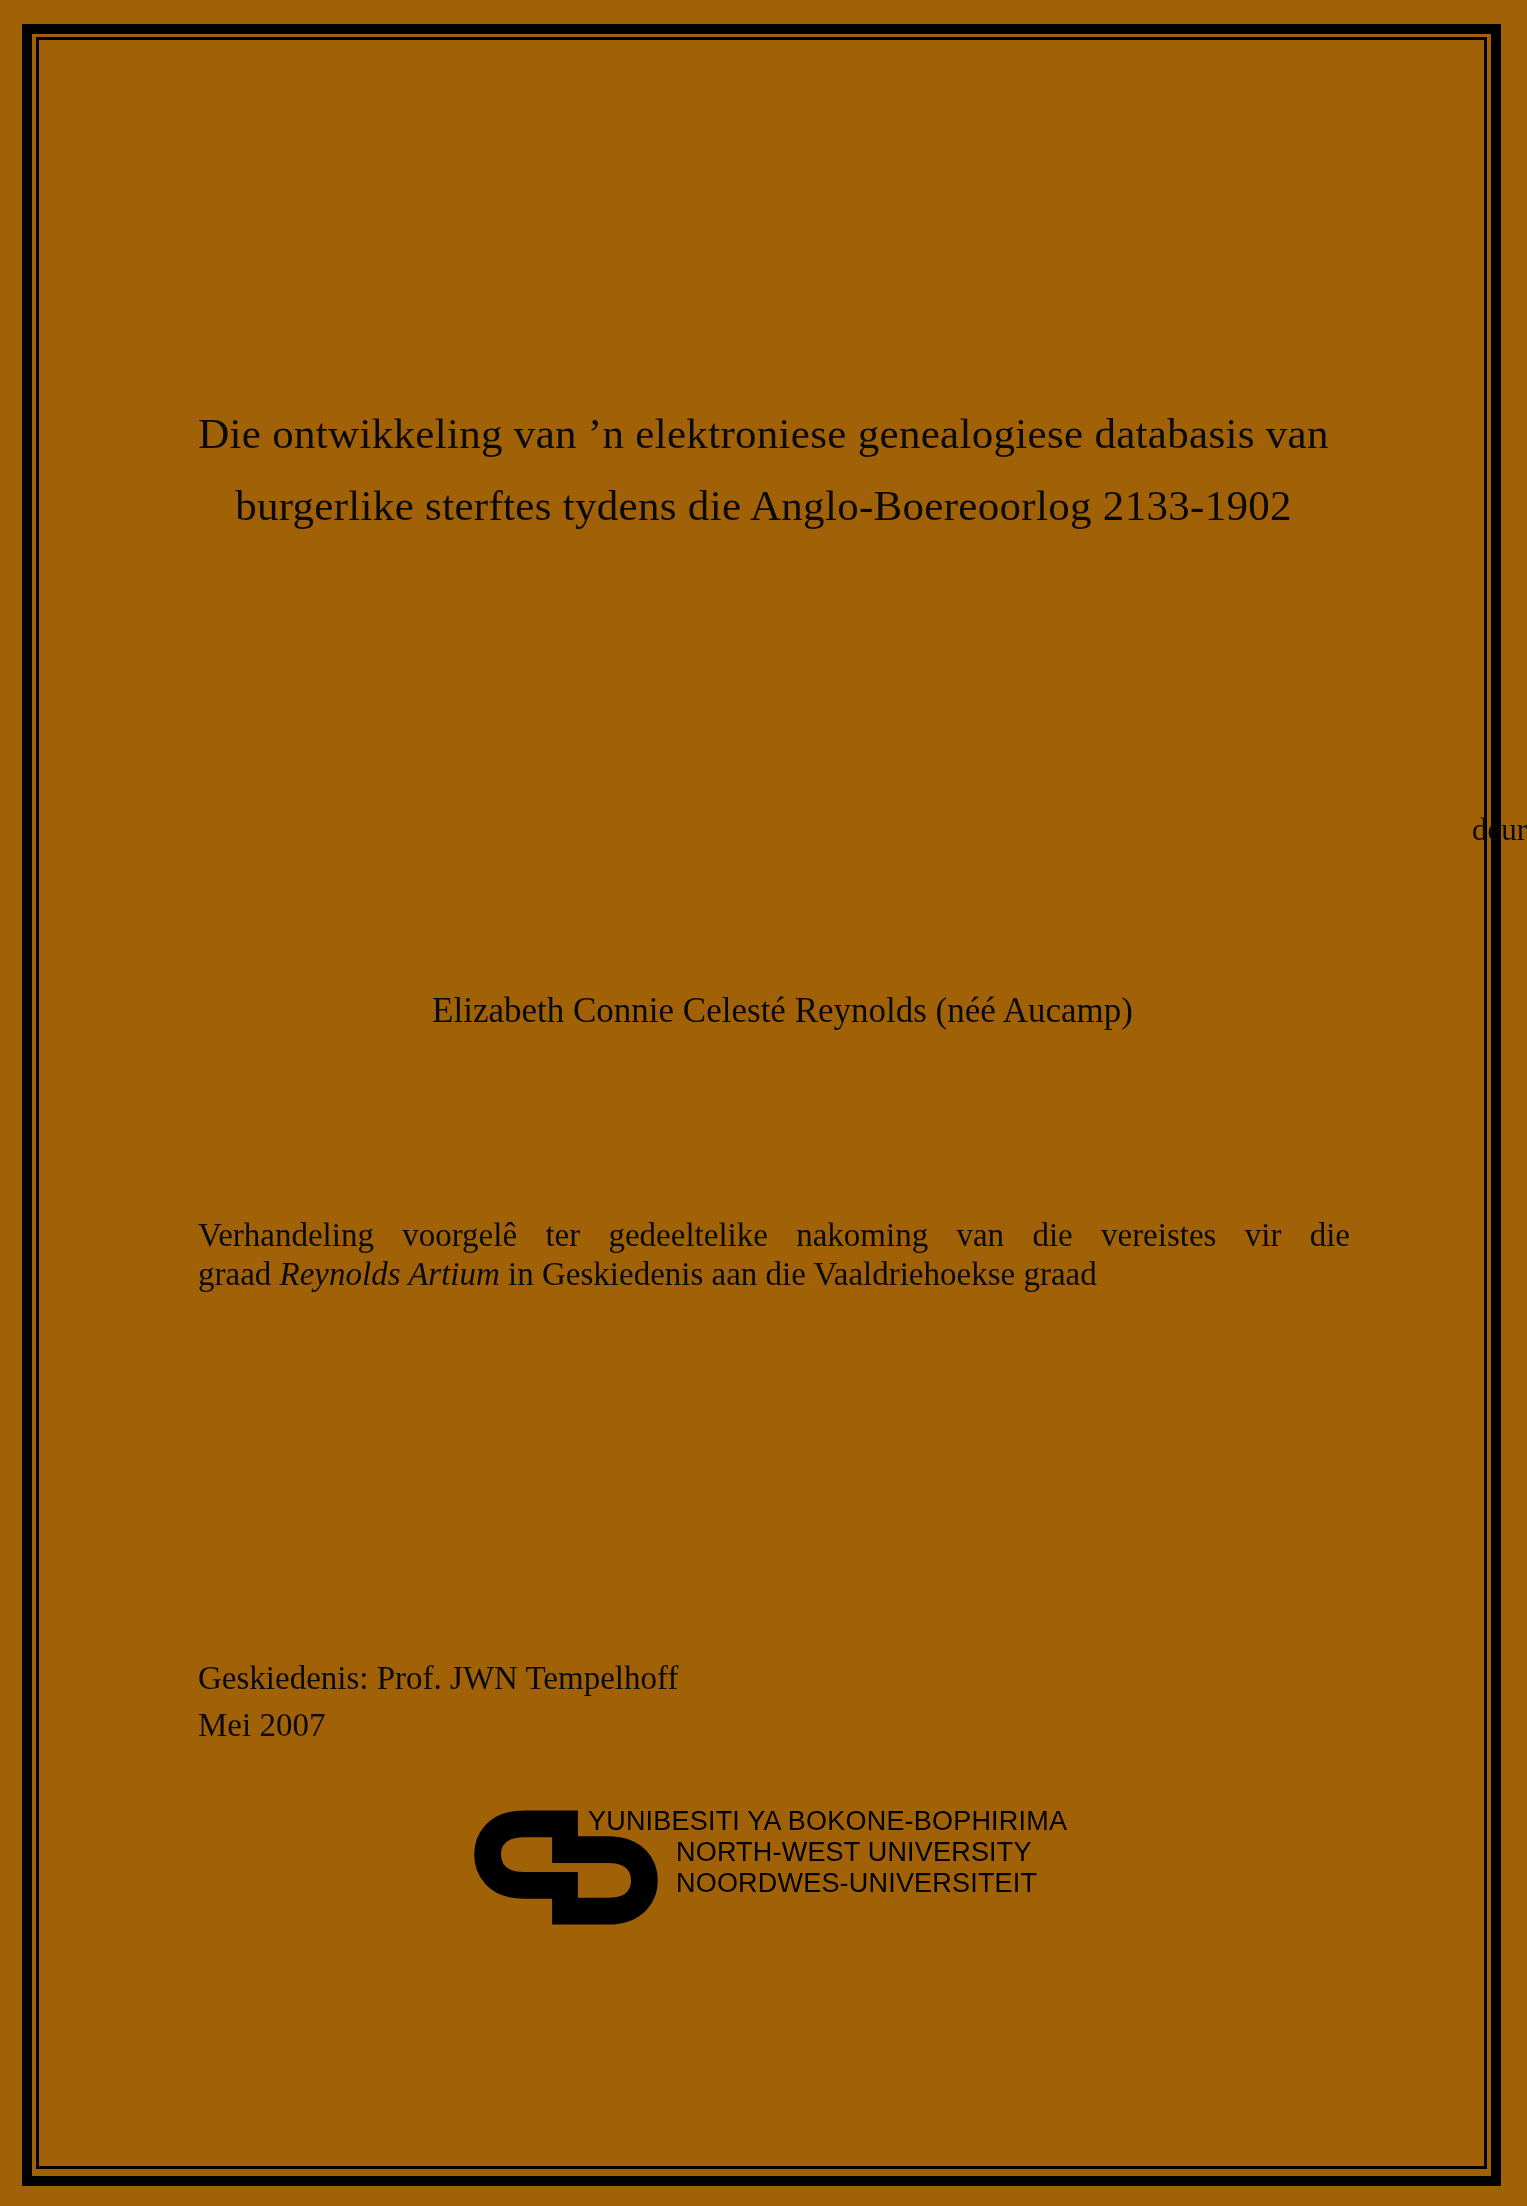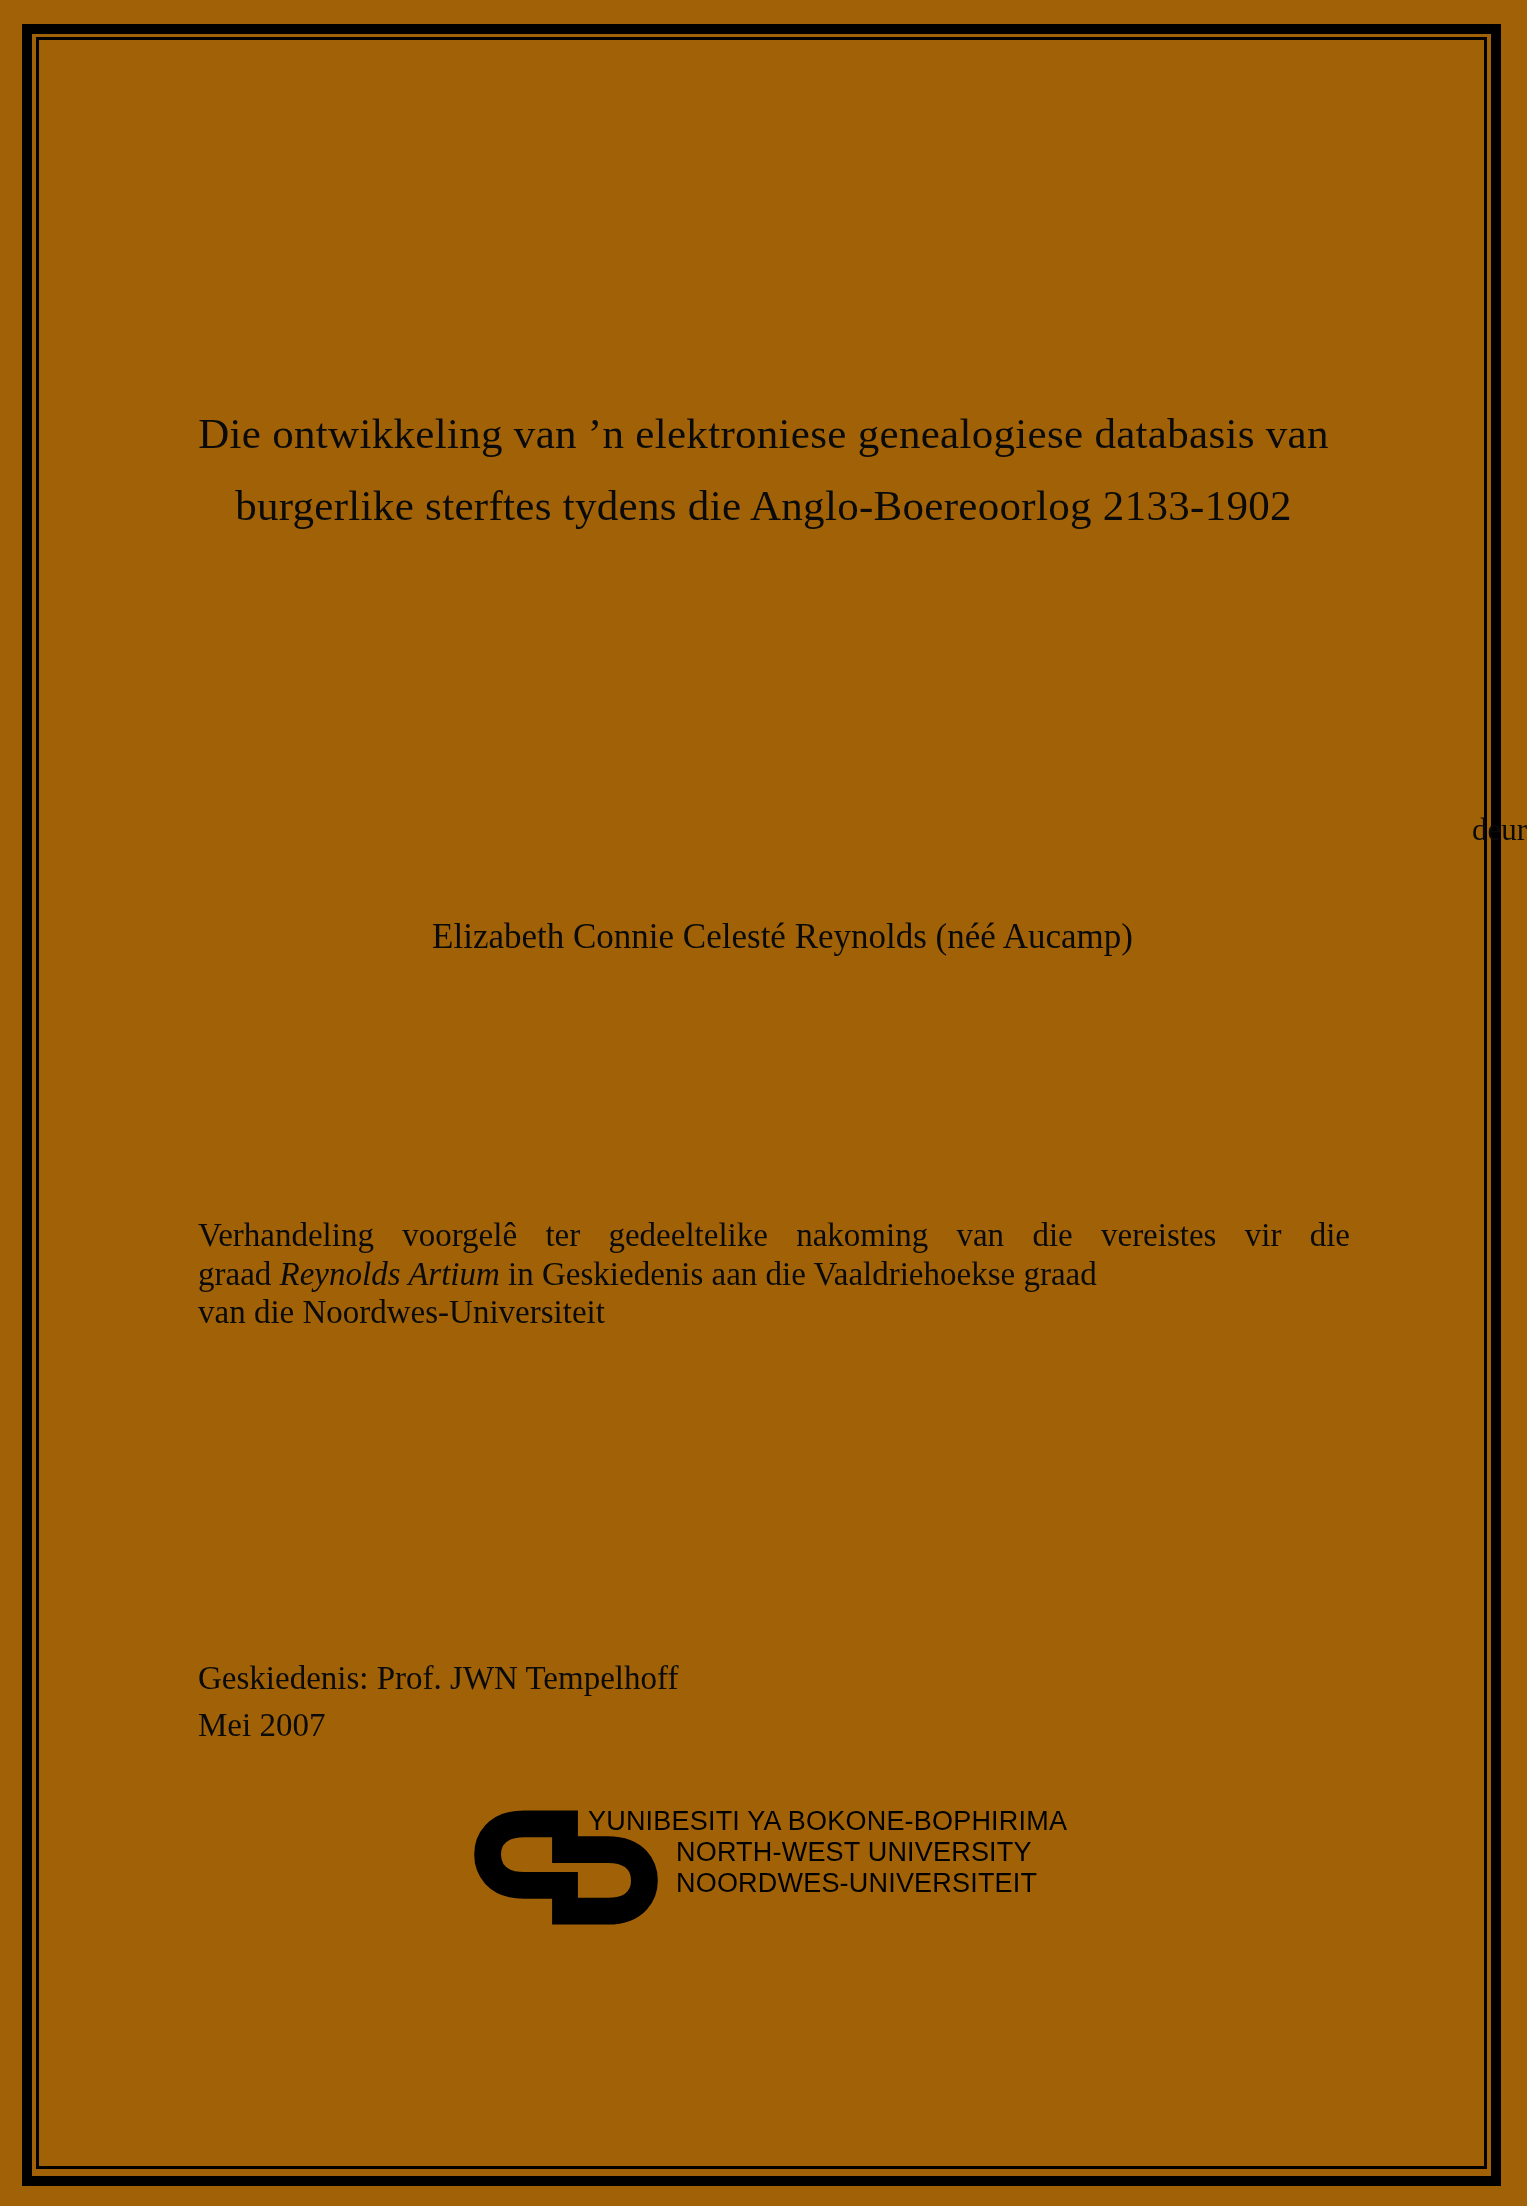--- a/index.html
+++ b/index.html
@@ -36,21 +36,21 @@
     letter-spacing: 0.3px;
   }
   .byline {
     position: absolute;
     left: 0; right: 0; top: 812px;
     text-align: right;
     font-size: 31px;
   }
   .author {
     position: absolute;
-    left: 0; right: 0; top: 917px;
+    left: 0; right: 0; top: 991px;
     text-align: center;
     font-size: 35px;
     padding-left: 38px;
   }
   .description {
     position: absolute;
     left: 198px; top: 1216px;
     width: 1152px;
     font-size: 33px;
     line-height: 38.5px;
@@ -104,21 +104,20 @@
     <div>burgerlike sterftes tydens die Anglo-Boereoorlog 2133-1902</div>
   </div>
 
   <div class="byline">deur</div>
 
   <div class="author">Elizabeth Connie Celesté Reynolds (néé Aucamp)</div>
 
   <div class="description">
     <div class="justified">Verhandeling voorgelê ter gedeeltelike nakoming van die vereistes vir die</div>
     <div><span>graad </span><span class="italic">Reynolds Artium</span><span> in Geskiedenis aan die Vaaldriehoekse graad</span></div>
-    <div>van die Noordwes-Universiteit</div>
   </div>
 
   <div class="supervisor-block">
     <div>Geskiedenis: Prof. JWN Tempelhoff</div>
     <div>Mei 2007</div>
   </div>
 
   <div class="logo">
     <svg class="logo-mark" viewBox="0 0 200 135" xmlns="http://www.w3.org/2000/svg" aria-hidden="true">
 

